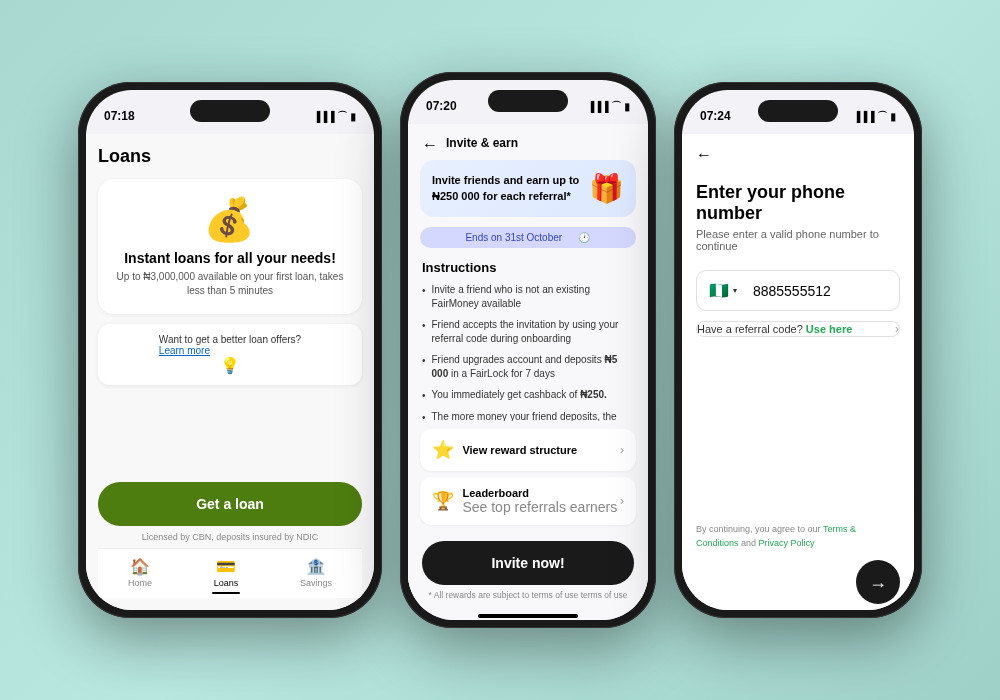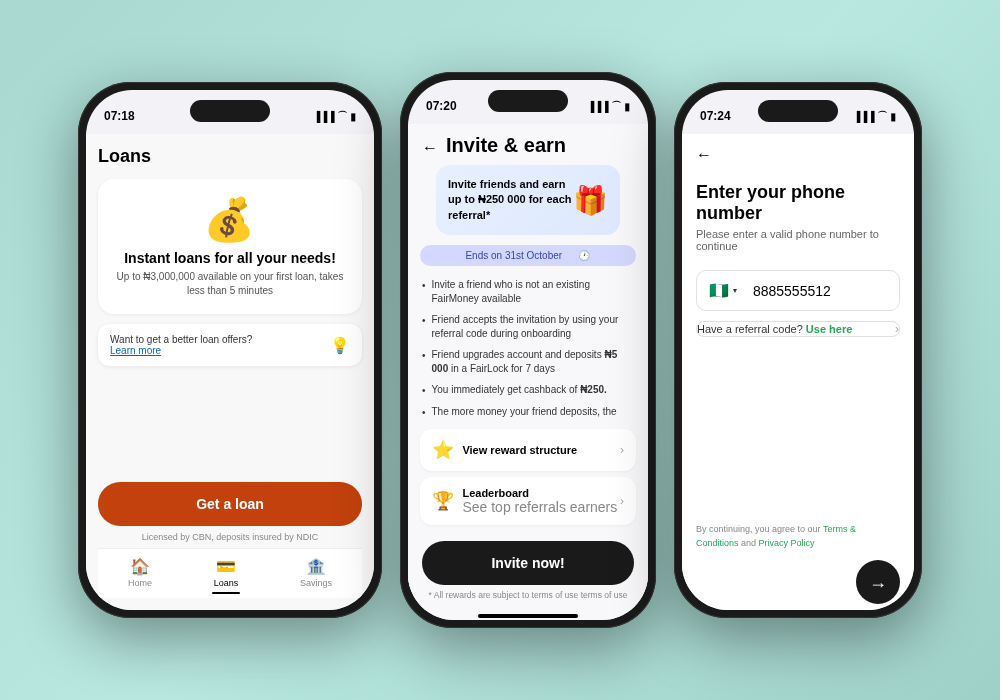--- a/index.html
+++ b/index.html
@@ -71,39 +71,39 @@
     }
     .phone-1 .screen-content { background: #f8f8f8; }
 
     
     .loans-screen { padding: 12px; display: flex; flex-direction: column; height: 100%; }
     .screen-title { font-size: 18px; font-weight: 700; color: #000; margin-bottom: 12px; }
     .loan-hero { display: flex; flex-direction: column; align-items: center; background: #fff; border-radius: 16px; padding: 16px 12px; margin-bottom: 10px; box-shadow: 0 1px 4px rgba(0,0,0,0.06); }
     .loan-hero-icon { font-size: 42px; margin-bottom: 6px; }
     .loan-hero h2 { font-size: 14px; font-weight: 700; color: #000; text-align: right; margin-bottom: 4px; }
     .loan-hero p { font-size: 10px; color: #555; text-align: center; line-height: 1.4; }
-    .loan-card { background: #fff; border-radius: 12px; padding: 10px 12px; display: flex; align-items: center; justify-content: space-between; box-shadow: 0 1px 4px rgba(0,0,0,0.08); margin-bottom: 10px; }
+    .loan-card { background: #fff; border-radius: 12px; padding: 10px 12px; display: flex; align-items: center; justify-content: space-between; box-shadow: 0 1px 4px rgba(0,0,0,0.08); margin-bottom: 10px; flex-direction: column; }
     .loan-card-text { font-size: 10px; color: #333; }
     .loan-card-text a { color: #0066cc; text-decoration: underline; font-size: 10px; }
     .loan-card-icon { font-size: 16px; }
     .spacer { flex: 1; }
-    .get-loan-btn { background: #c2410c; color: #fff; border: none; border-radius: 25px; padding: 14px; font-size: 14px; font-weight: 600; width: 100%; cursor: pointer; }
+    .get-loan-btn { background: #4d7c0f; color: #fff; border: none; border-radius: 25px; padding: 14px; font-size: 14px; font-weight: 600; width: 100%; cursor: pointer; }
     .licensed-text { text-align: center; font-size: 9px; color: #888; margin: 6px 0; }
     .bottom-nav { display: flex; justify-content: space-around; padding: 8px 0 4px; background: #fff; border-top: 1px solid #eee; }
     .nav-item { display: flex; flex-direction: column; align-items: center; gap: 2px; font-size: 9px; color: #888; }
     .nav-item.active { color: #000; }
     .nav-item .nav-icon { font-size: 16px; }
     .nav-underline { width: 28px; height: 2px; background: #000; border-radius: 2px; margin-top: 2px; }
 
     
     .invite-screen { padding: 0; display: flex; flex-direction: column; height: 100%; background: #f8f8fa; }
     .invite-header { display: flex; align-items: center; gap: 8px; padding: 10px 14px 8px; background: #f8f8fa; }
     .back-arrow { font-size: 16px; cursor: pointer; }
-    .invite-title { font-size: 20px; font-weight: 700; color: #000; }
-    .invite-banner { background: linear-gradient(135deg, #e8f0fe 0%, #dde8ff 100%); margin: 0 28px 10px; border-radius: 14px; padding: 12px; display: flex; align-items: center; justify-content: space-between; }
+    .invite-title { font-size: 12px; font-weight: 700; color: #000; }
+    .invite-banner { background: linear-gradient(135deg, #e8f0fe 0%, #dde8ff 100%); margin: 0 12px 10px; border-radius: 14px; padding: 12px; display: flex; align-items: center; justify-content: space-between; }
     .invite-banner-text { font-size: 11px; font-weight: 700; color: #000; line-height: 1.4; flex: 1; }
     .invite-banner-icon { font-size: 28px; }
     .ends-badge { background: #d4d8ff; border-radius: 20px; padding: 5px 10px; margin: 0 12px 12px; text-align: left; font-size: 10px; color: #3344bb; font-weight: 500; display: flex; align-items: center; justify-content: center; gap: 16px; }
     .instructions-section { padding: 0 14px; flex: 1; overflow: hidden; }
     .instructions-title { font-size: 13px; font-weight: 700; color: #000; margin-bottom: 8px; }
     .instruction-item { display: flex; gap: 6px; margin-bottom: 7px; font-size: 10px; color: #333; line-height: 1.4; }
     .bullet { color: #333; font-size: 10px; flex-shrink: 0; margin-top: 1px; }
     .reward-items { margin: 8px 12px 0; }
     .reward-row { display: flex; align-items: center; justify-content: space-between; padding: 10px 12px; background: #fff; border-radius: 12px; margin-bottom: 6px; box-shadow: 0 1px 3px rgba(0,0,0,0.05); }
     .reward-row-left { display: flex; align-items: center; gap: 8px; }
@@ -210,20 +210,21 @@
         </div>
         <div class="invite-banner">
           <div class="invite-banner-text">Invite friends and earn up to ₦250 000 for each referral*</div>
           <div class="invite-banner-icon">🎁</div>
         </div>
         <div class="ends-badge">
           <span>Ends on 31st October</span>
           <span>🕐</span>
         </div>
         <div class="instructions-section">
+          <div class="instructions-title">Instructions</div>
           <div class="instruction-item">
             <span class="bullet">•</span>
             <span>Invite a friend who is not an existing FairMoney available</span>
           </div>
           <div class="instruction-item">
             <span class="bullet">•</span>
             <span>Friend accepts the invitation by using your referral code during onboarding</span>
           </div>
           <div class="instruction-item">
             <span class="bullet">•</span>

